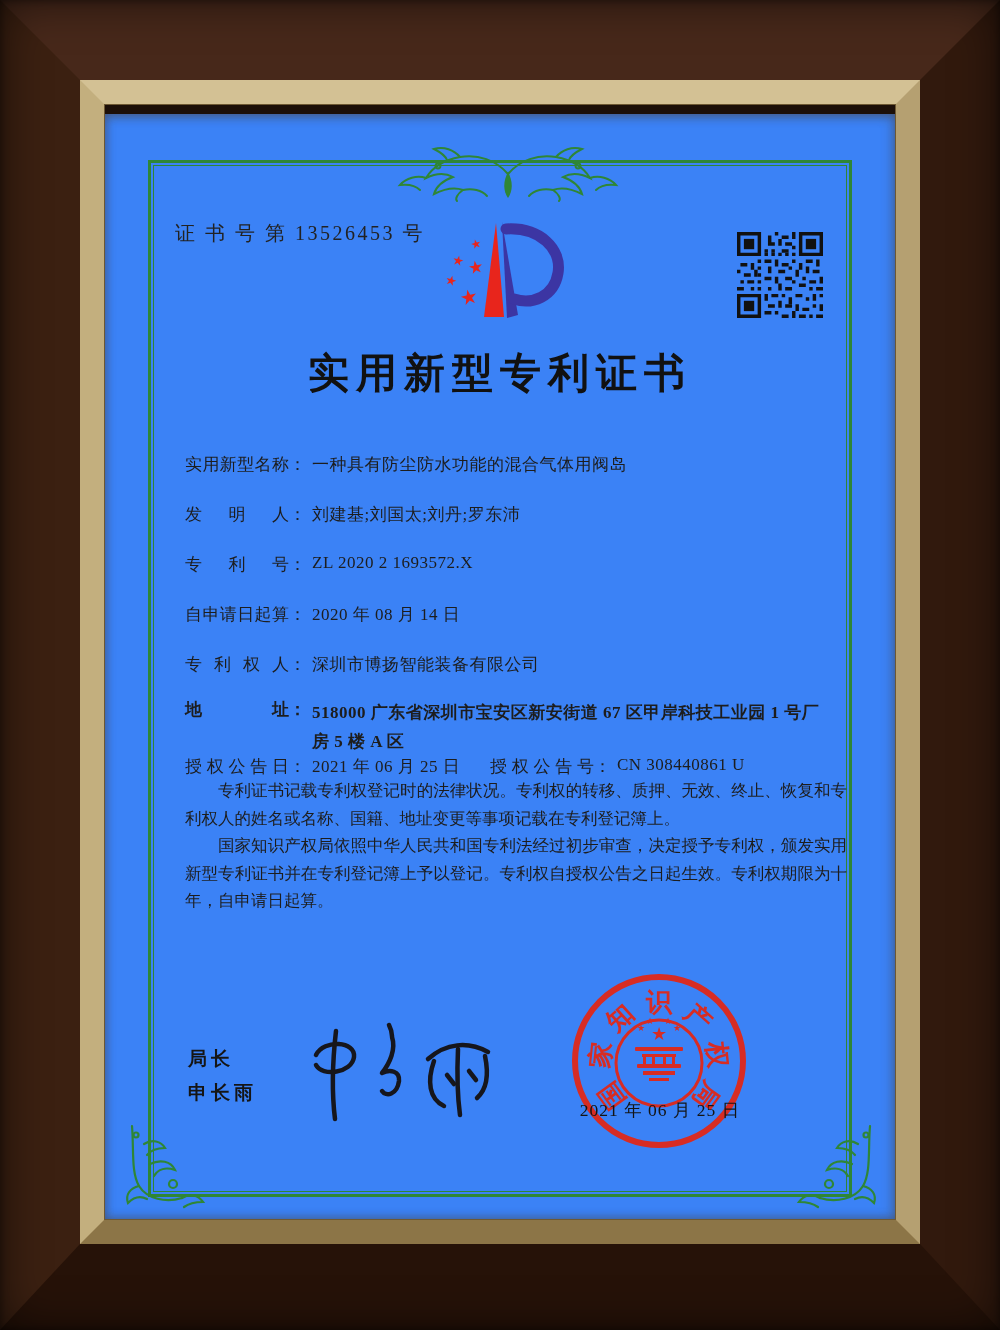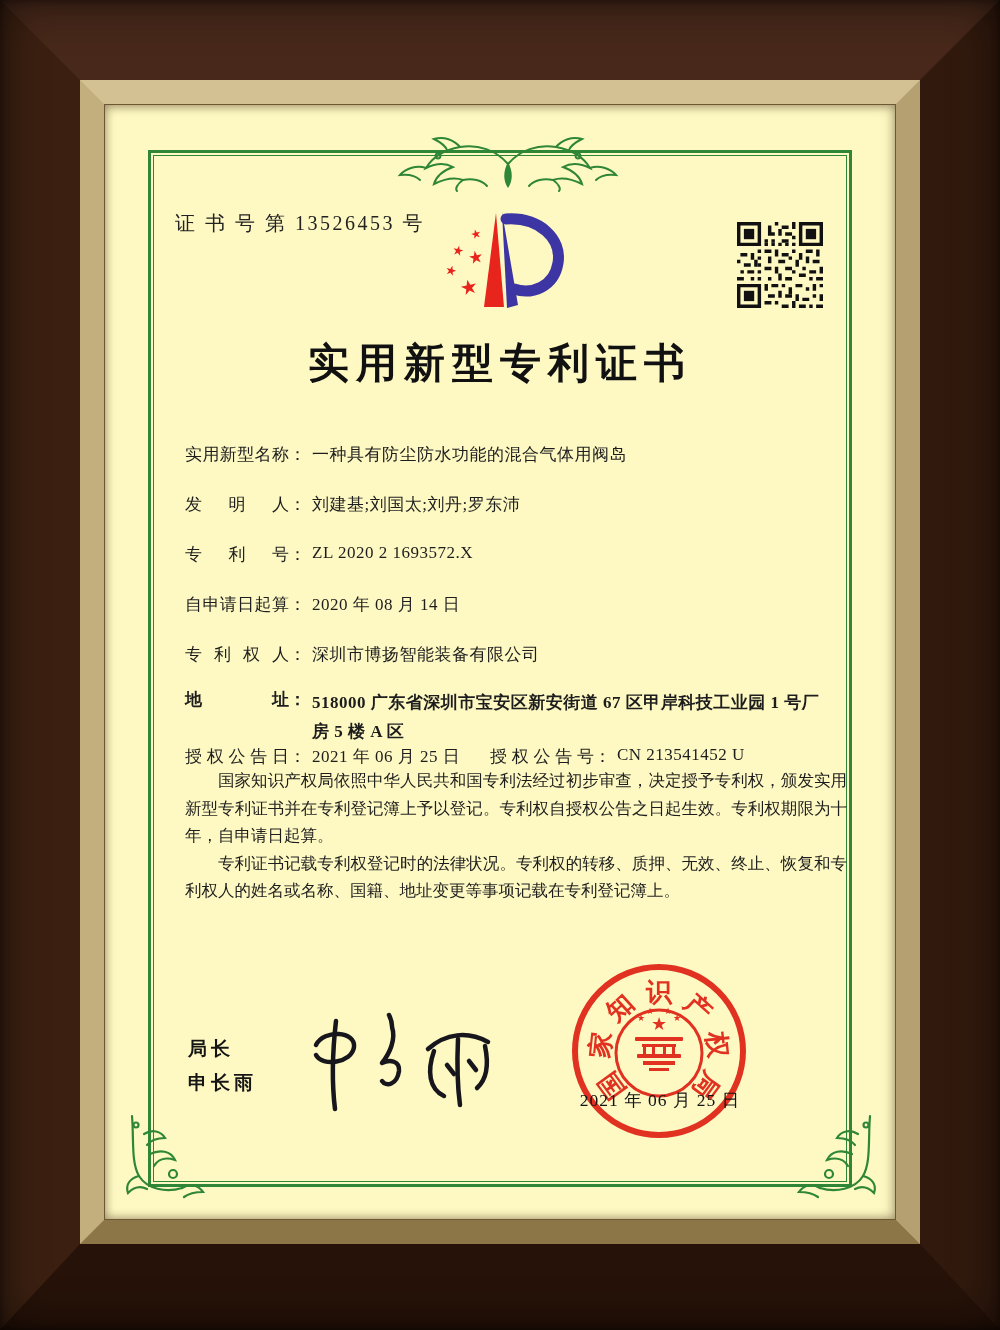--- a/index.html
+++ b/index.html
@@ -7,23 +7,23 @@
   .scene{position:relative;width:1000px;height:1330px;font-family:"Liberation Serif","DejaVu Serif",serif;}
   .scene::after{content:'';position:absolute;inset:0;pointer-events:none;
     box-shadow:inset 0 0 46px rgba(0,0,0,.6), inset 0 0 8px rgba(0,0,0,.5);}
   
   .wood{width:1000px;height:1330px;border-style:solid;border-width:80px 80px 86px 80px;
     border-color:#47281a #31190d #261208 #3b2011;position:relative;}
   
   .gold{position:absolute;inset:0;border-style:solid;border-width:24px;
     border-color:#d3c194 #b5a071 #8c7547 #c3af7e;}
   .gold::after{content:'';position:absolute;inset:0;border:1px solid #6d5833;pointer-events:none;}
-  .paper{position:absolute;inset:0;background:#fef9c3;
+  .paper{position:absolute;inset:0;background:#3b82f6;
     box-shadow:inset 0 4px 10px rgba(80,60,35,.32), inset -5px 0 12px rgba(80,60,35,.2),
-               inset 5px 0 9px rgba(80,60,35,.14), inset 0 -4px 9px rgba(80,60,35,.22);}
+               inset 5px 0 9px rgba(80,60,35,.14), inset 0 -4px 9px rgba(80,60,35,.22);margin-top:10px;}
   
   .gborder{position:absolute;left:44px;top:46px;width:704px;height:1037px;border:3px solid #2f8636;}
   .gborder::before{content:'';position:absolute;inset:2px;border:1px solid #2f8636;}
   .orn{position:absolute;pointer-events:none;}
   .orn-top{left:288px;top:28px;}
   .orn-bl{left:16px;top:1008px;}
   .orn-br{left:688px;top:1008px;transform:scaleX(-1);}
   .certno{position:absolute;left:71px;top:106px;font-size:20px;letter-spacing:2.5px;color:#222;}
   .logo{position:absolute;left:336px;top:99px;}
   .qr{position:absolute;left:633px;top:118px;}
@@ -153,27 +153,27 @@
         </div>
         <div class="frow" style="top:539px">
           <span class="flabel">专利权人</span><span class="fcolon">：</span><span class="fval">深圳市博扬智能装备有限公司</span>
         </div>
         <div class="frow frow-addr" style="top:584px">
           <span class="flabel">地址</span><span class="fcolon">：</span><span class="fval fval-wrap">518000 广东省深圳市宝安区新安街道 67 区甲岸科技工业园 1 号厂房 5 楼 A 区</span>
         </div>
         <div class="frow" style="top:641px">
           <span class="flabel">授权公告日</span><span class="fcolon">：</span><span class="fval">2021 年 06 月 25 日</span>
           <span class="fgroup2">
-            <span class="flabel">授权公告号</span><span class="fcolon">：</span><span class="fval">CN 213541452 U</span>
+            <span class="flabel">授权公告号</span><span class="fcolon">：</span><span class="fval">CN 308440861 U</span>
           </span>
         </div>
 
         <div class="paras">
+          <p>专利证书记载专利权登记时的法律状况。专利权的转移、质押、无效、终止、恢复和专利权人的姓名或名称、国籍、地址变更等事项记载在专利登记簿上。</p>
           <p>国家知识产权局依照中华人民共和国专利法经过初步审查，决定授予专利权，颁发实用新型专利证书并在专利登记簿上予以登记。专利权自授权公告之日起生效。专利权期限为十年，自申请日起算。</p>
-          <p>专利证书记载专利权登记时的法律状况。专利权的转移、质押、无效、终止、恢复和专利权人的姓名或名称、国籍、地址变更等事项记载在专利登记簿上。</p>
         </div>
 
         <div class="official">
           <div>局长</div>
           <div>申长雨</div>
         </div>
 
         <svg class="sig" width="215" height="110" viewBox="0 0 215 110">
           <g stroke="#16161c" stroke-width="4.5" fill="none" stroke-linecap="round" stroke-linejoin="round">
             <path d="M36,12 C33,38 31,68 35,100"></path>

